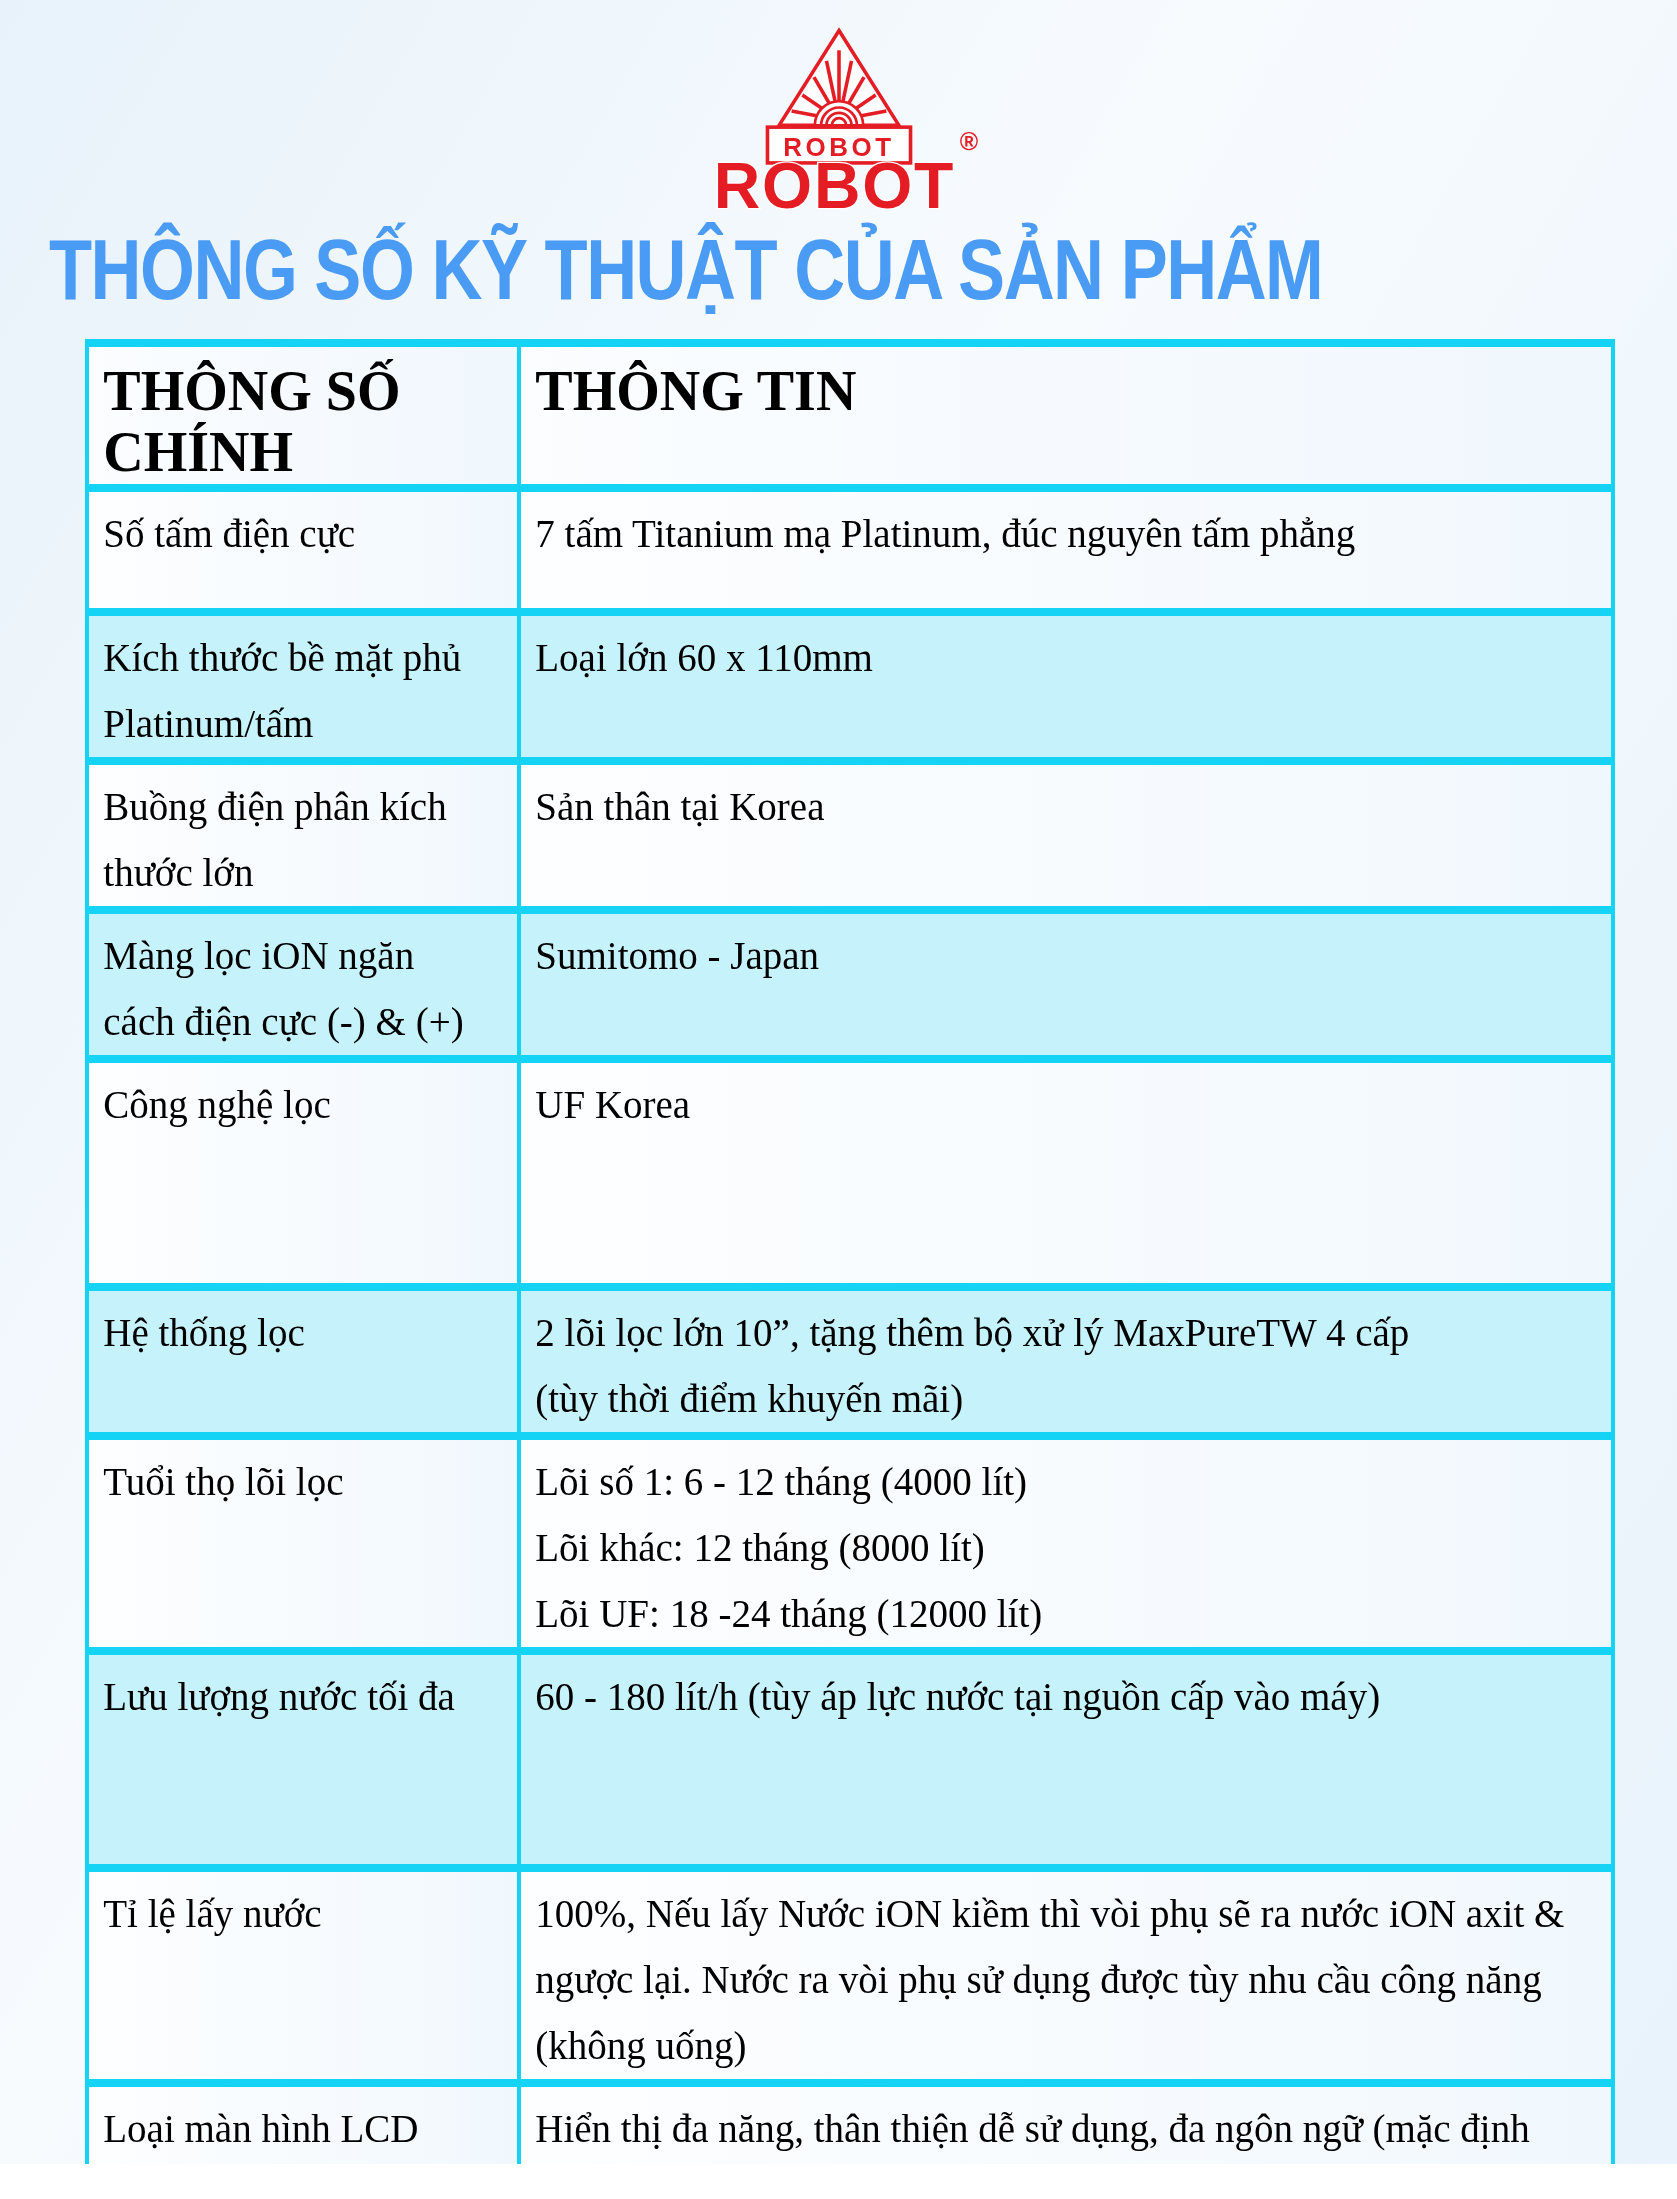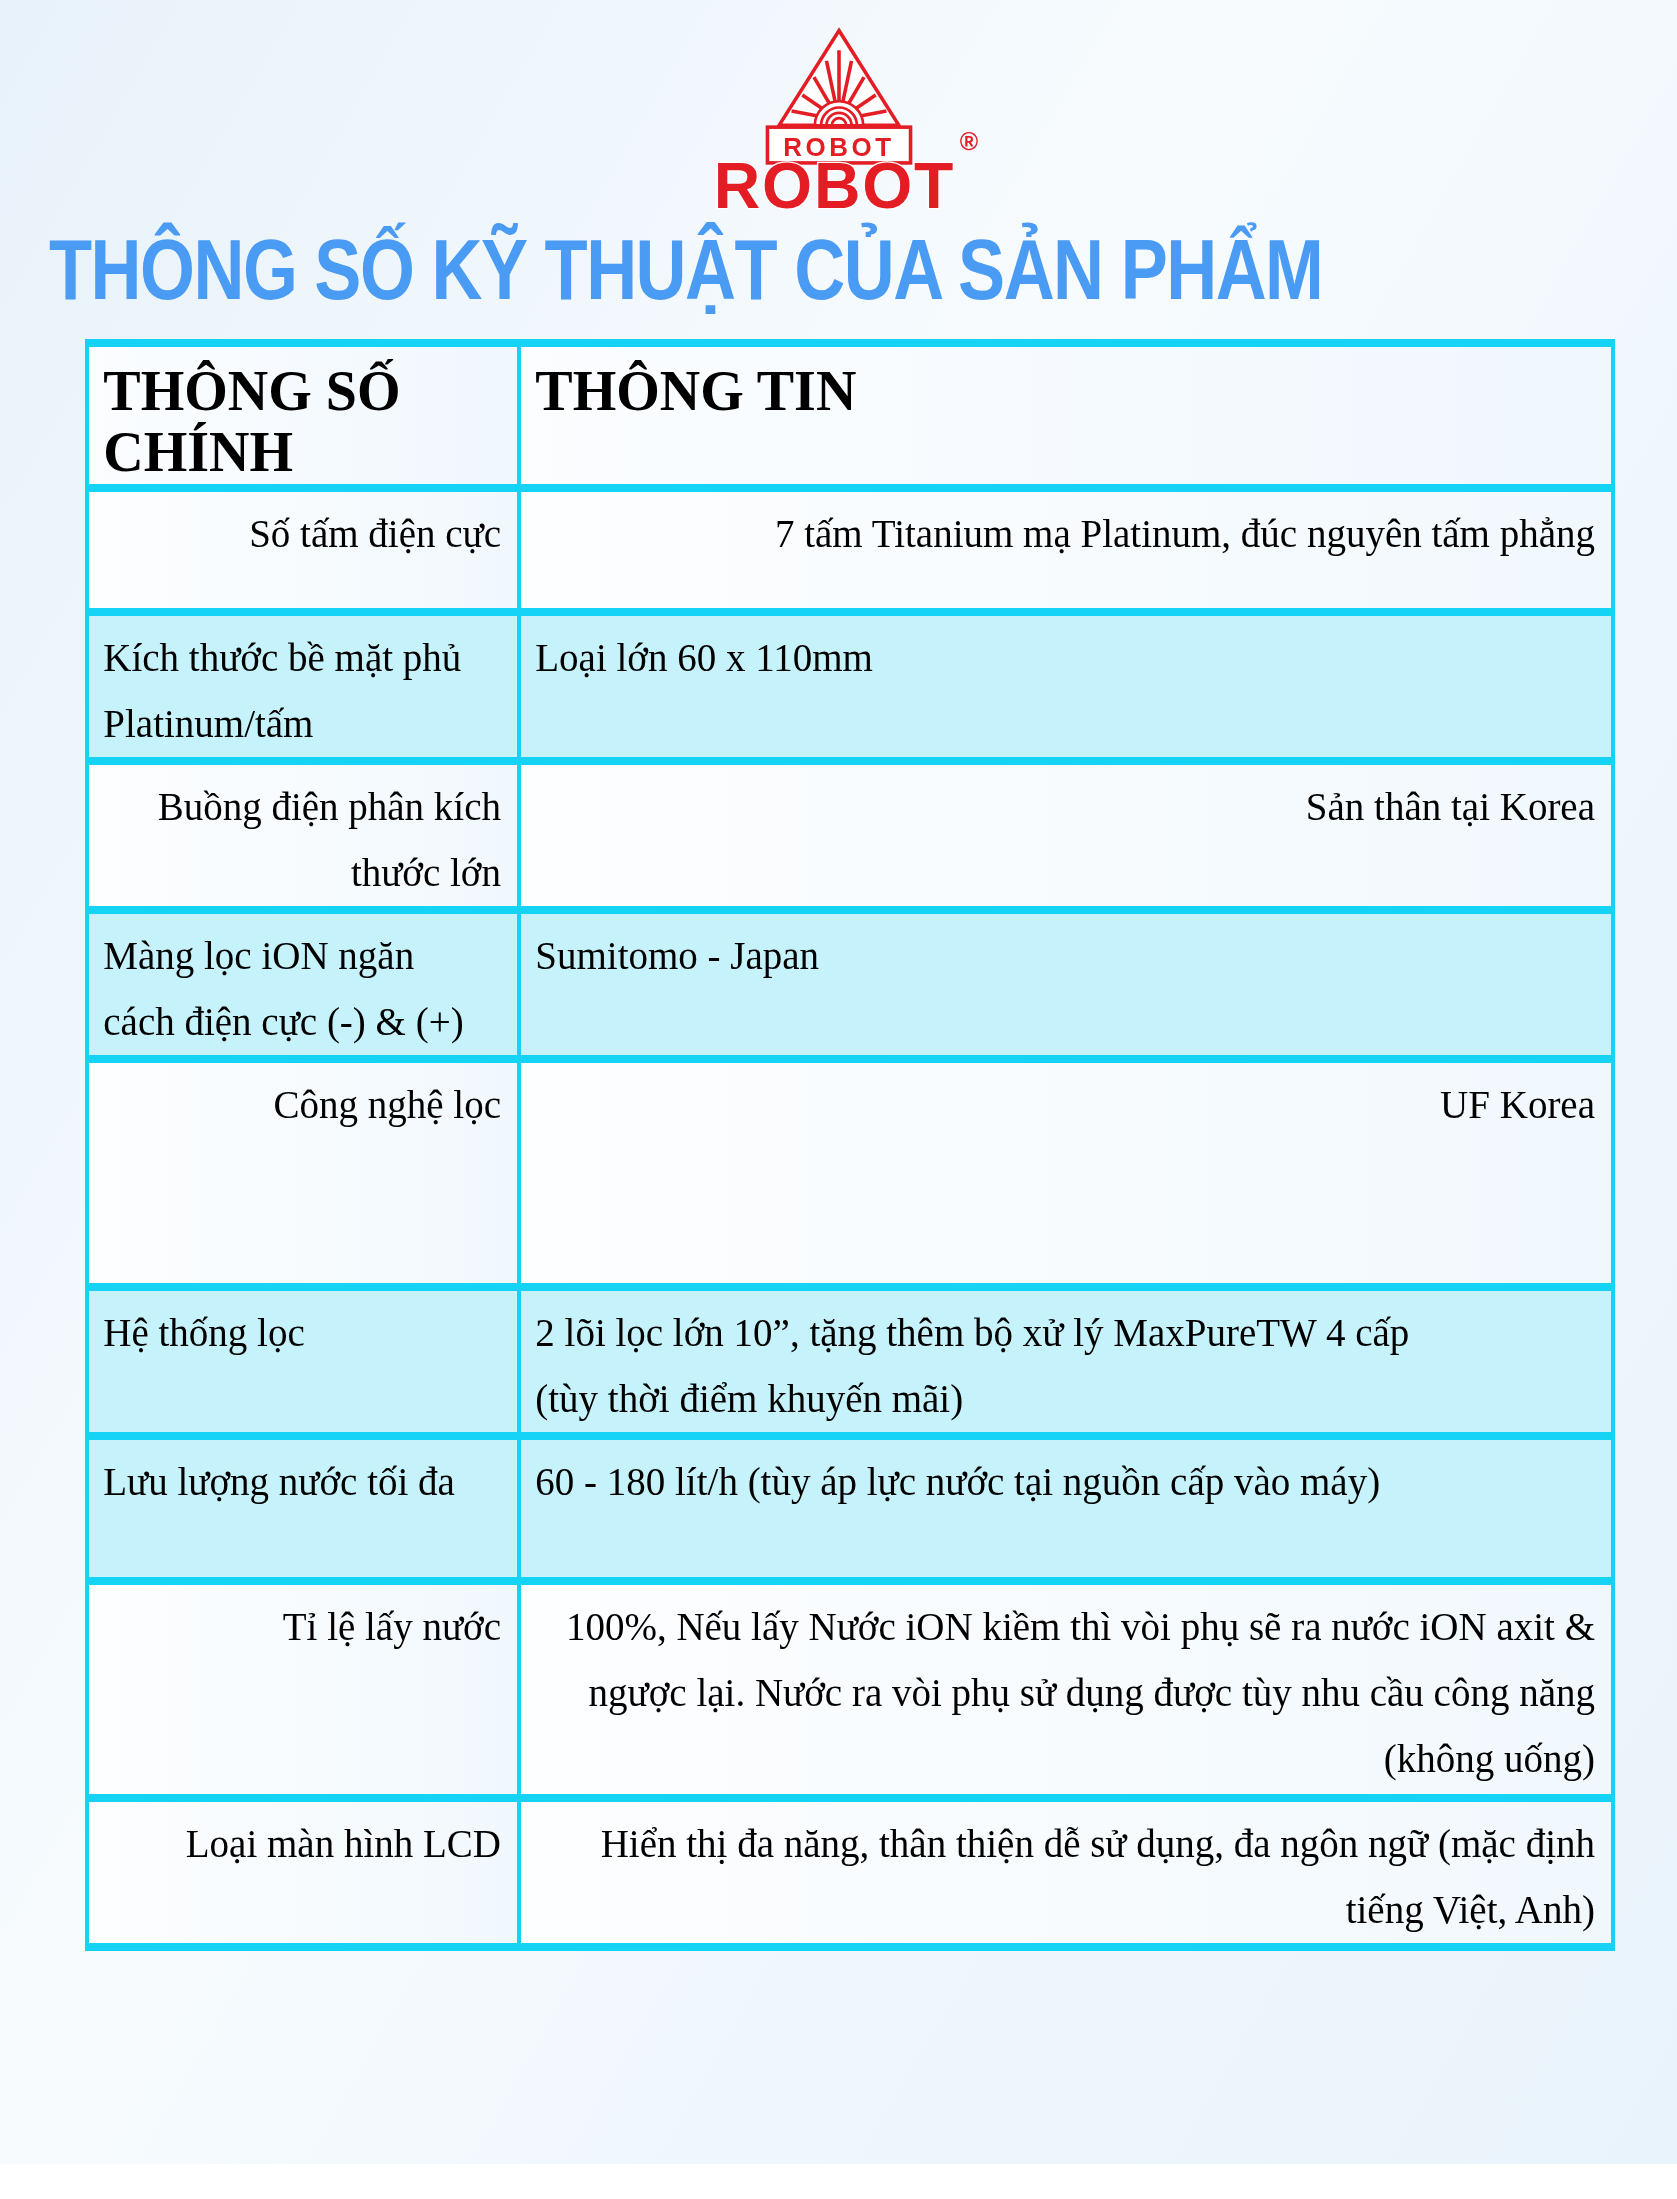--- a/index.html
+++ b/index.html
@@ -60,21 +60,21 @@
     padding:14.3px 14.3px 0 14.3px;
     height:125px;
     line-height:1.1;
   }
   table.spec td{
     font-size:39px;
     line-height:66px;
     padding:9px 16px 0 14.3px;
   }
   tr.row-cyan td{background:var(--row-cyan);}
-  tr.row-light td{background:linear-gradient(90deg,#fdfeff,#f1f8fd);text-align:right;}
+  tr.row-light td{background:linear-gradient(90deg,#fdfeff,#f1f8fd);}
   .line{display:block;}
   .line.italic{}
   
   tbody tr:nth-child(1) td{height:124px;}
   tbody tr:nth-child(2) td{height:76px;}
   tbody tr:nth-child(3) td{height:141px;}
   tbody tr:nth-child(4) td{height:146px;}
   tbody tr:nth-child(5) td{height:228px;}
   tbody tr:nth-child(6) td{height:76px;}
   tbody tr:nth-child(7) td{height:145px;}
@@ -183,20 +183,30 @@
         </tr>
         <tr class="row-cyan">
           <td>
             <div class="line">Hệ thống lọc</div>
           </td>
           <td>
             <div class="line">2 lõi lọc lớn 10”, tặng thêm bộ xử lý MaxPureTW 4 cấp</div>
             <div class="line italic">(tùy thời điểm khuyến mãi)</div>
           </td>
         </tr>
+        <tr class="row-light">
+          <td>
+            <div class="line">Tuổi thọ lõi lọc</div>
+          </td>
+          <td>
+            <div class="line">Lõi số 1: 6 - 12 tháng (4000 lít)</div>
+            <div class="line">Lõi khác: 12 tháng (8000 lít)</div>
+            <div class="line">Lõi UF: 18 -24 tháng (12000 lít)</div>
+          </td>
+        </tr>
         <tr class="row-cyan">
           <td>
             <div class="line">Lưu lượng nước tối đa</div>
           </td>
           <td>
             <div class="line">60 - 180 lít/h (tùy áp lực nước tại nguồn cấp vào máy)</div>
           </td>
         </tr>
         <tr class="row-light">
           <td>

